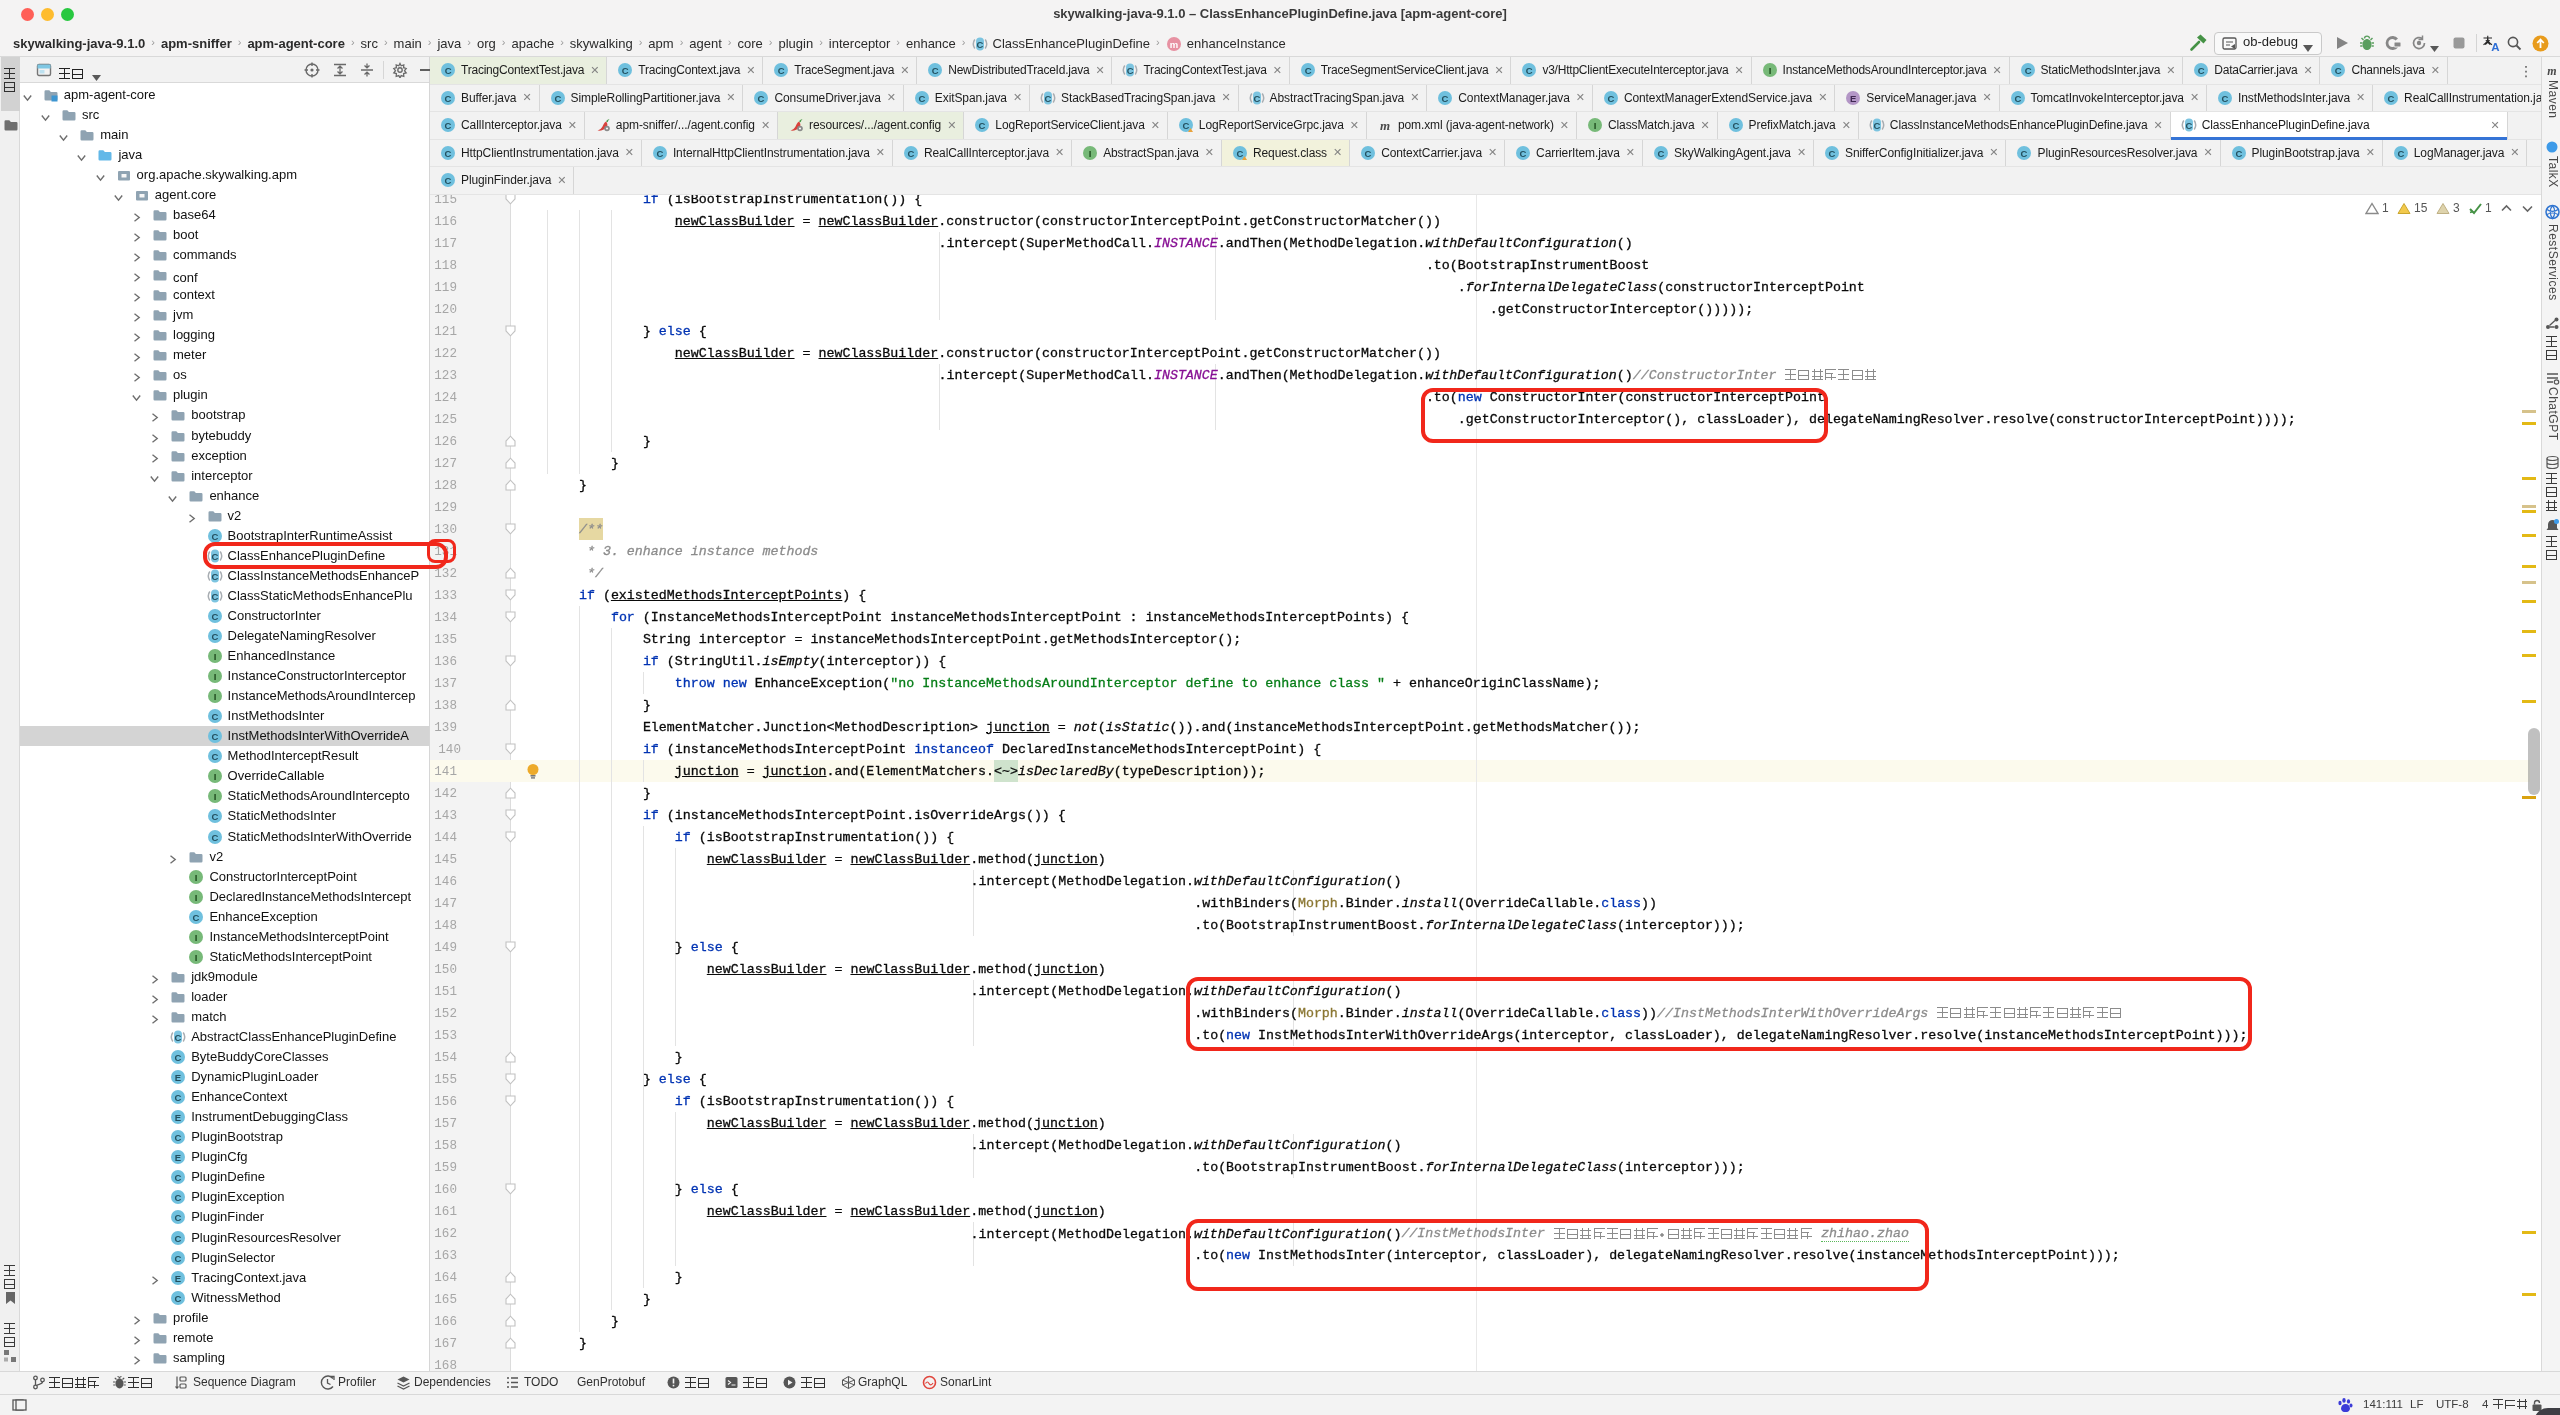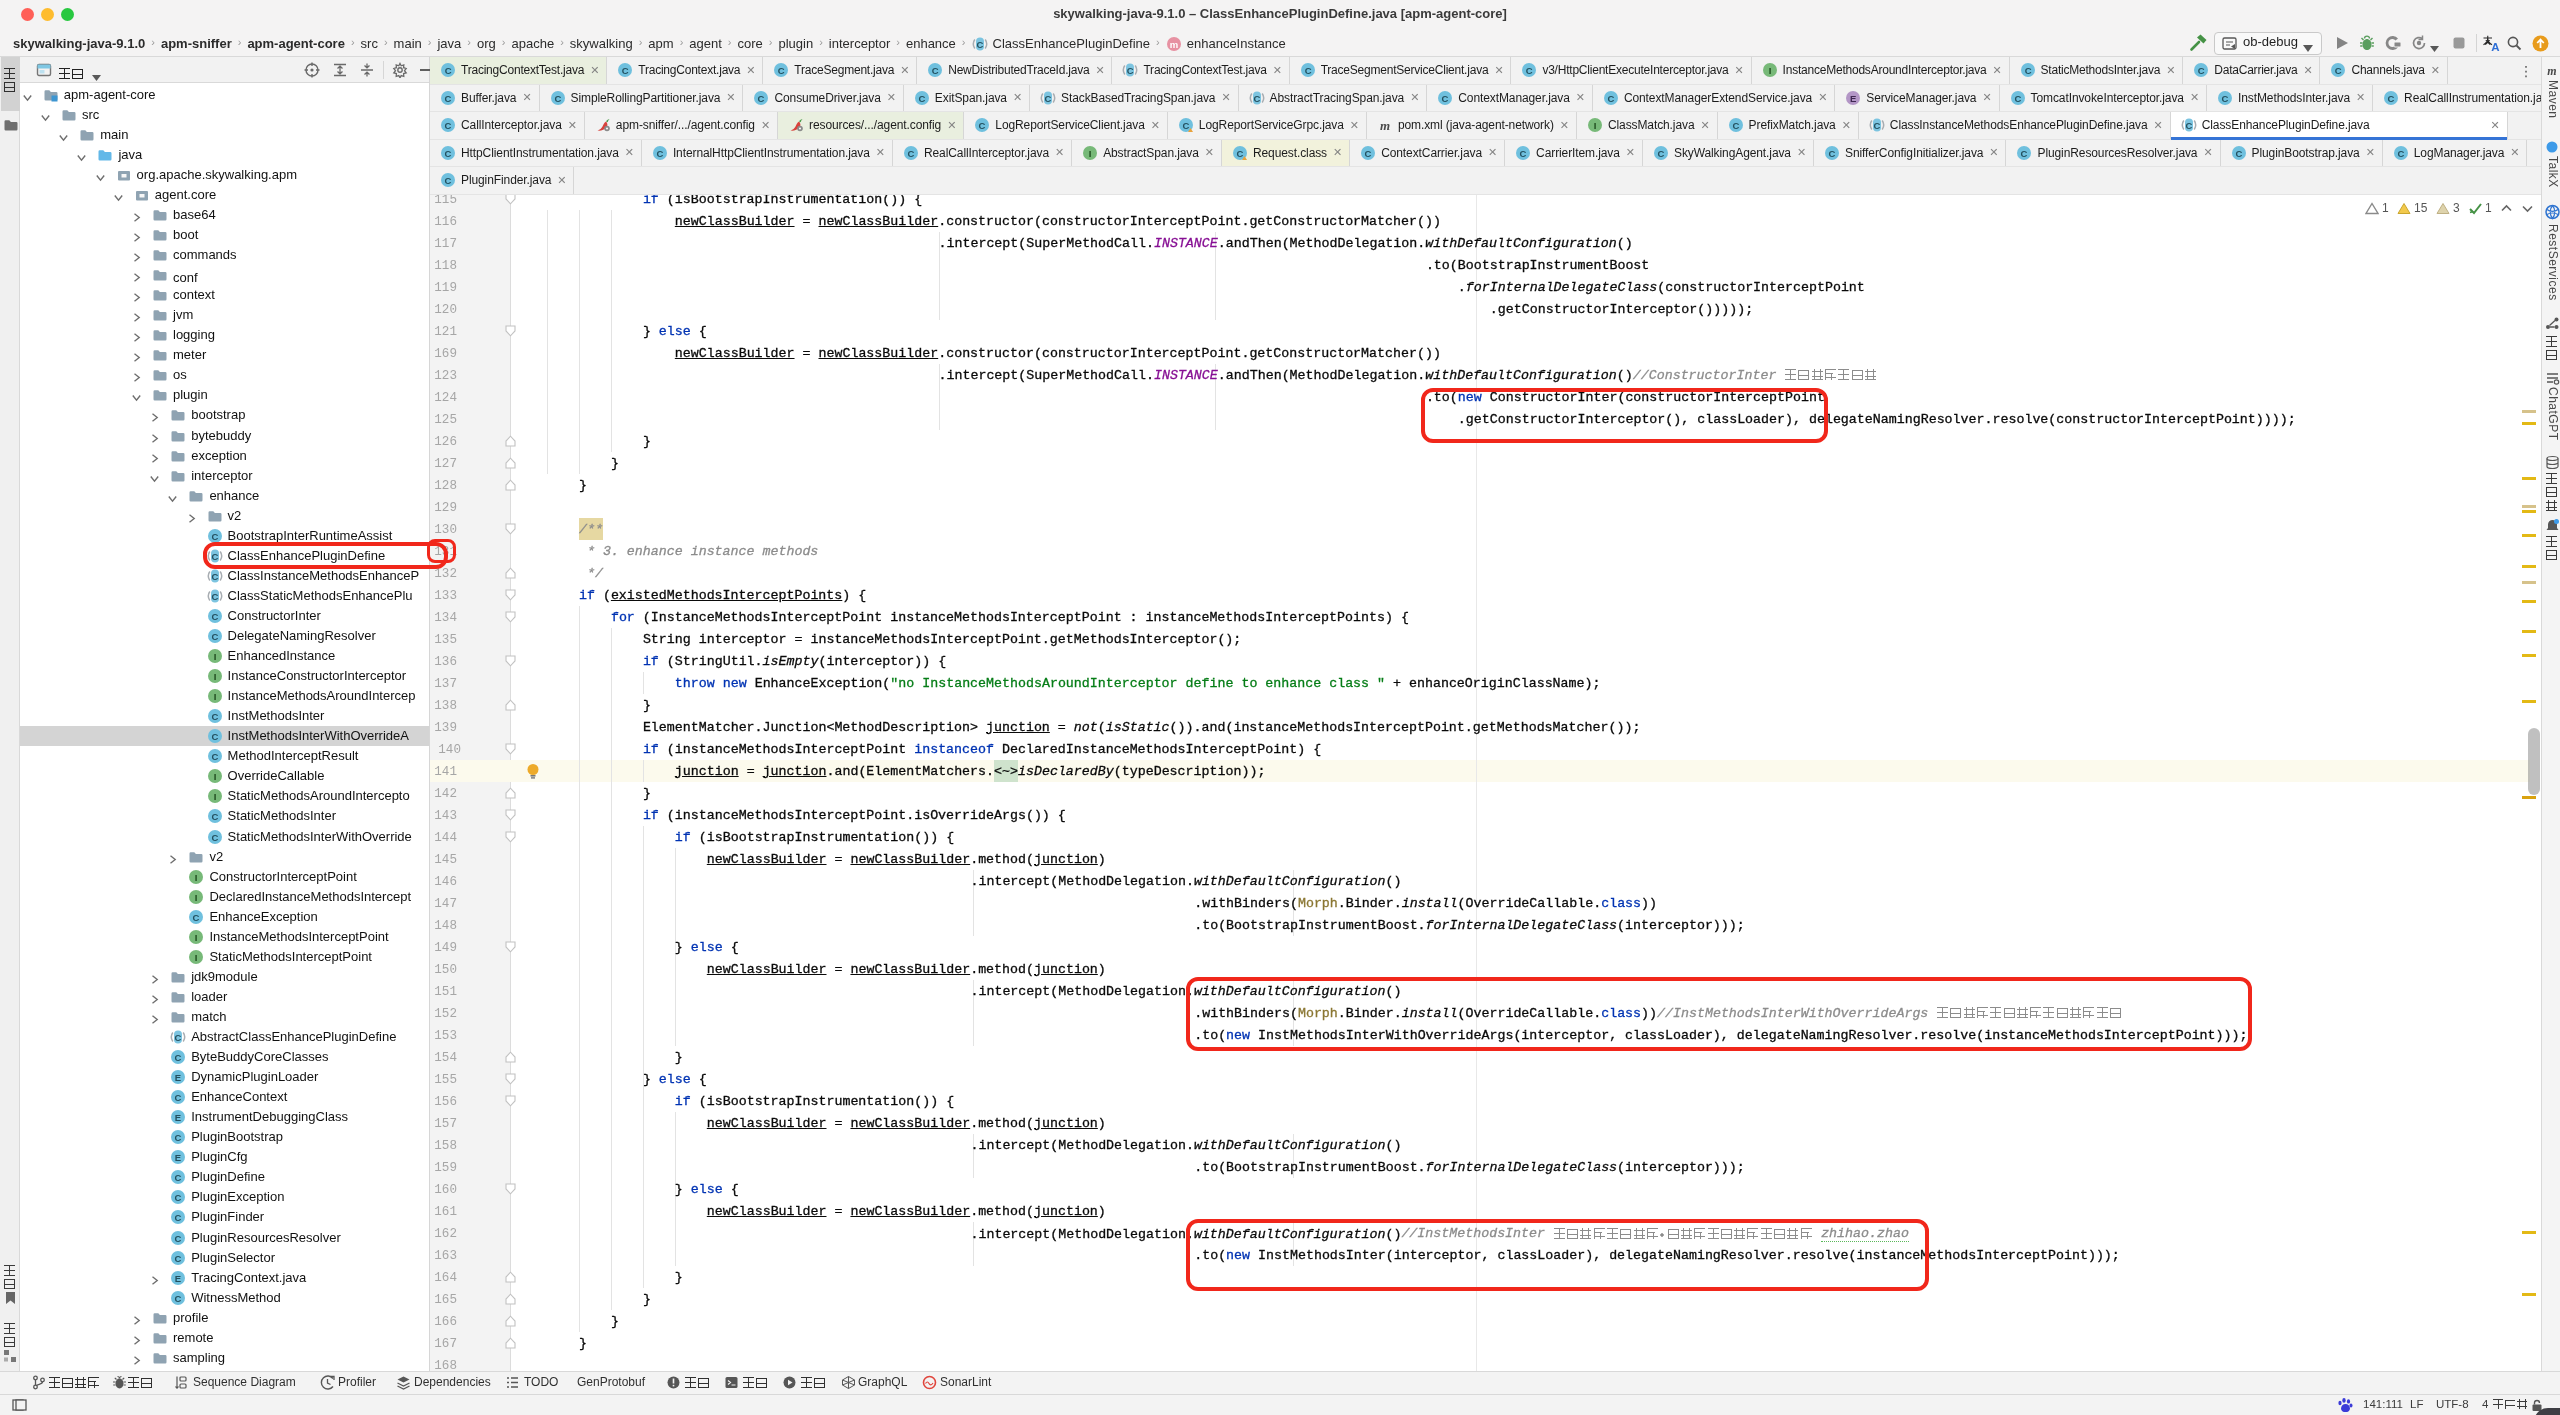--- a/index.html
+++ b/index.html
@@ -1168,21 +1168,21 @@
     <div class="guide" style="left:863.0px;top:785.0px;height:66.0px"></div>
     <div class="guide" style="left:863.0px;top:939.0px;height:44.0px"></div>
     <div class="guide" style="left:863.0px;top:1027.0px;height:44.0px"></div>
     <div class="lnum" style="left:0px;top:-2.0px">115</div>
     <div class="lnum" style="left:0px;top:20.0px">116</div>
     <div class="lnum" style="left:0px;top:42.0px">117</div>
     <div class="lnum" style="left:0px;top:64.0px">118</div>
     <div class="lnum" style="left:0px;top:86.0px">119</div>
     <div class="lnum" style="left:0px;top:108.0px">120</div>
     <div class="lnum" style="left:0px;top:130.0px">121</div>
-    <div class="lnum" style="left:0px;top:152.0px">169</div>
+    <div class="lnum" style="left:0px;top:152.0px">122</div>
     <div class="lnum" style="left:0px;top:174.0px">123</div>
     <div class="lnum" style="left:0px;top:196.0px">124</div>
     <div class="lnum" style="left:0px;top:218.0px">125</div>
     <div class="lnum" style="left:0px;top:240.0px">126</div>
     <div class="lnum" style="left:0px;top:262.0px">127</div>
     <div class="lnum" style="left:0px;top:284.0px">128</div>
     <div class="lnum" style="left:0px;top:306.0px">129</div>
     <div class="lnum" style="left:0px;top:328.0px">130</div>
     <div class="lnum" style="left:0px;top:350.0px">131</div>
     <div class="lnum" style="left:0px;top:372.0px">132</div>

